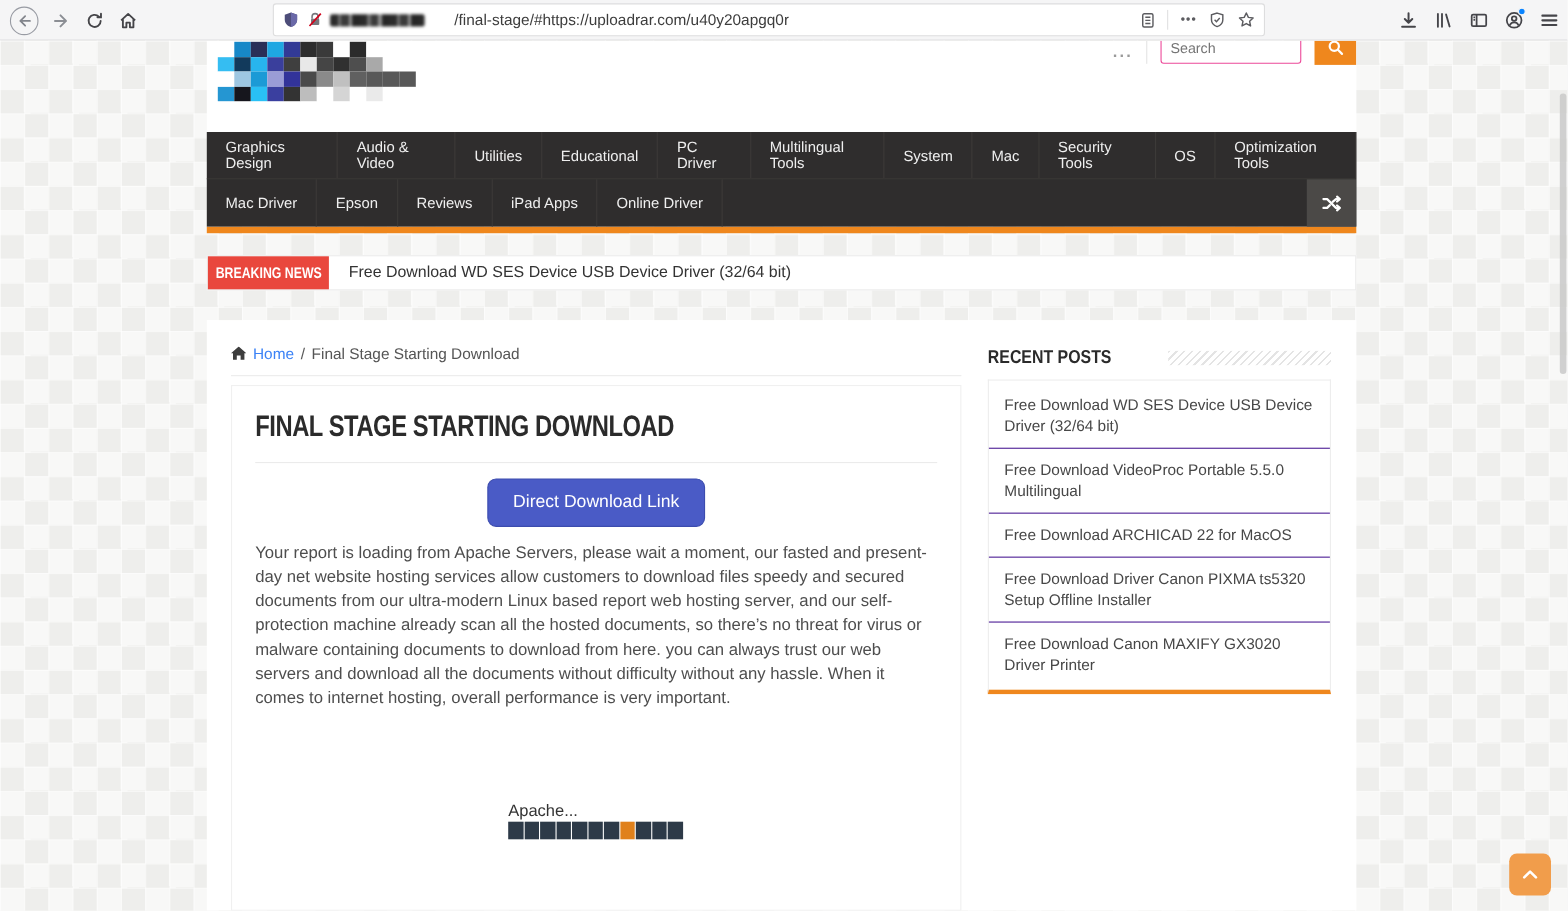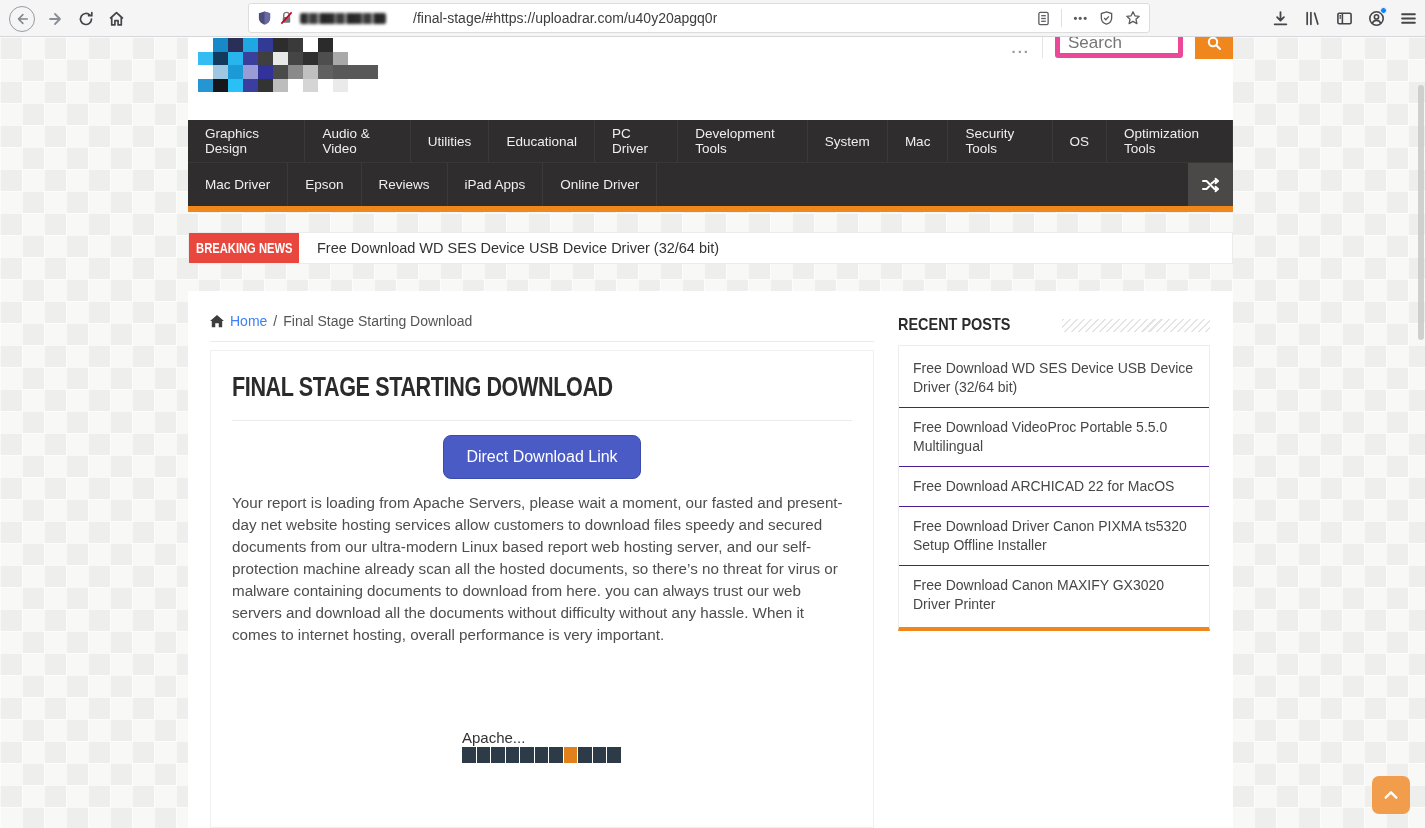--- a/index.html
+++ b/index.html
@@ -45,22 +45,22 @@
   .site { position:relative; width:1045px; margin-left:188px; }
 
   
   .site-header { position:relative; height:83px; background:#fff; overflow:hidden; }
   .logo { position:absolute; left:10px; top:1px; width:180px; height:54px;
     display:grid; grid-template-columns:repeat(12,1fr); grid-template-rows:repeat(4,1fr); }
   .topbar { position:absolute; right:0; top:-17px; height:46px; display:flex;
     align-items:center; gap:12px; }
   .topbar-dots { color:#9a9a9a; font-size:15px; font-weight:bold; letter-spacing:2px; padding-top:8px; }
   .topbar-sep { width:1px; height:30px; background:#e4e4e4; }
-  .search-input { width:128px; height:30px; border:5px solid #ec4899; border-radius:3px;
-    font-size:17px; color:#777; padding:0 8px; outline:none;
+  .search-input { width:128px; height:30px; border:1px solid #ec4899; border-radius:3px;
+    font-size:13px; color:#777; padding:0 8px; outline:none;
     font-family:"Liberation Sans",sans-serif; }
   .search-btn { width:38px; height:32px; background:var(--accent,#EF871D); border:none;
     display:flex; align-items:center; justify-content:center; cursor:pointer; }
 
   
   .mainnav { position:relative; background:var(--nav,#2F2D2D); }
   .nav-row { display:flex; height:43px; }
   .nav-row.r1 { border-bottom:1px solid #3a3836; }
   .nav-item { display:flex; align-items:center; padding:0 17px; color:#efefef;
     font-size:13.5px; border-right:1px solid #3c3a38; cursor:pointer; text-decoration:none; }
@@ -284,21 +284,21 @@
       </div>
     </header>
 
     <nav class="mainnav">
       <div class="nav-row r1">
           <a class="nav-item">Graphics Design</a>
           <a class="nav-item">Audio &amp; Video</a>
           <a class="nav-item">Utilities</a>
           <a class="nav-item">Educational</a>
           <a class="nav-item">PC Driver</a>
-          <a class="nav-item">Development Tools</a>
+          <a class="nav-item">Multilingual Tools</a>
           <a class="nav-item">System</a>
           <a class="nav-item">Mac</a>
           <a class="nav-item">Security Tools</a>
           <a class="nav-item">OS</a>
           <a class="nav-item">Optimization Tools</a>
         </div>
       <div class="nav-row r2">
           <a class="nav-item">Mac Driver</a>
           <a class="nav-item">Epson</a>
           <a class="nav-item">Reviews</a>

